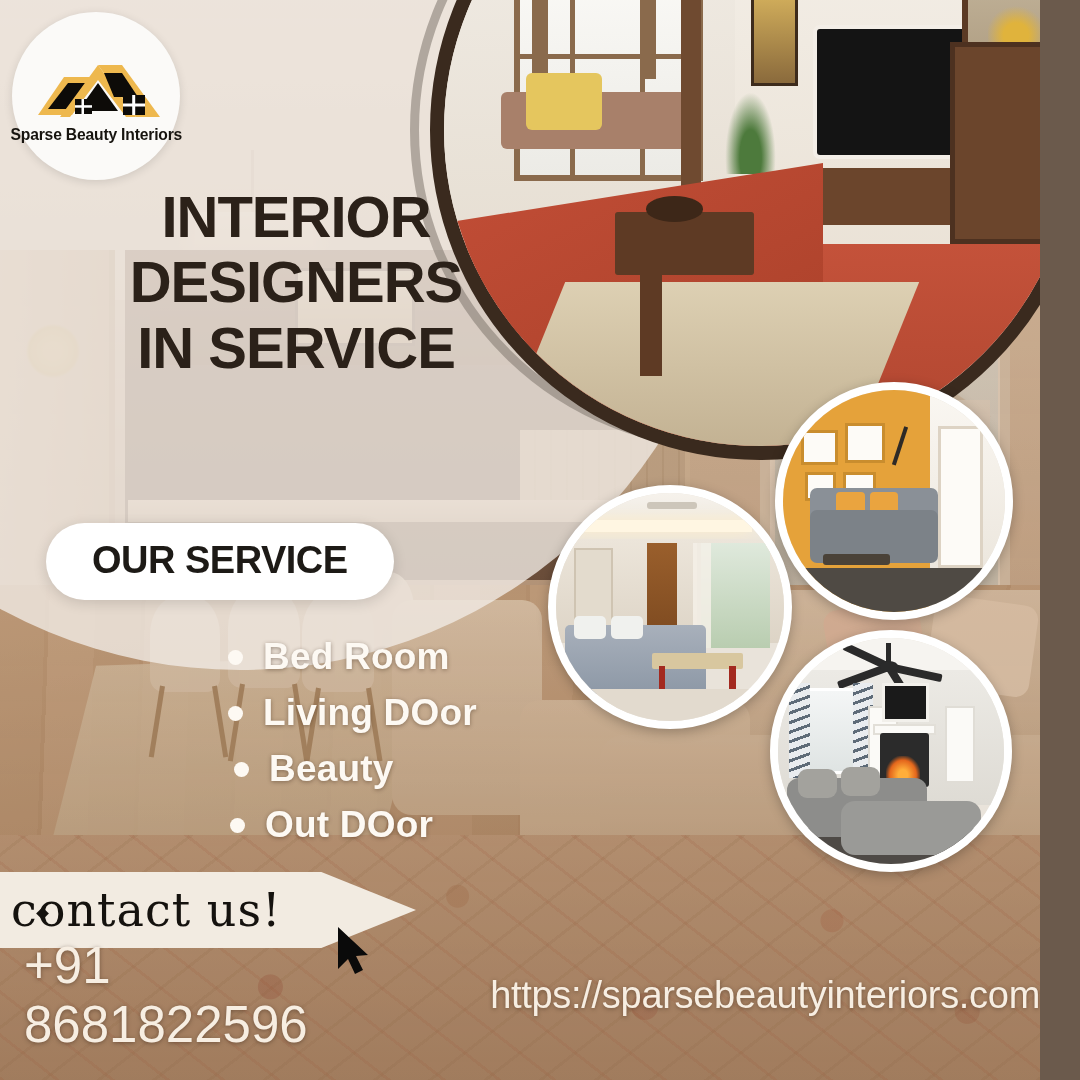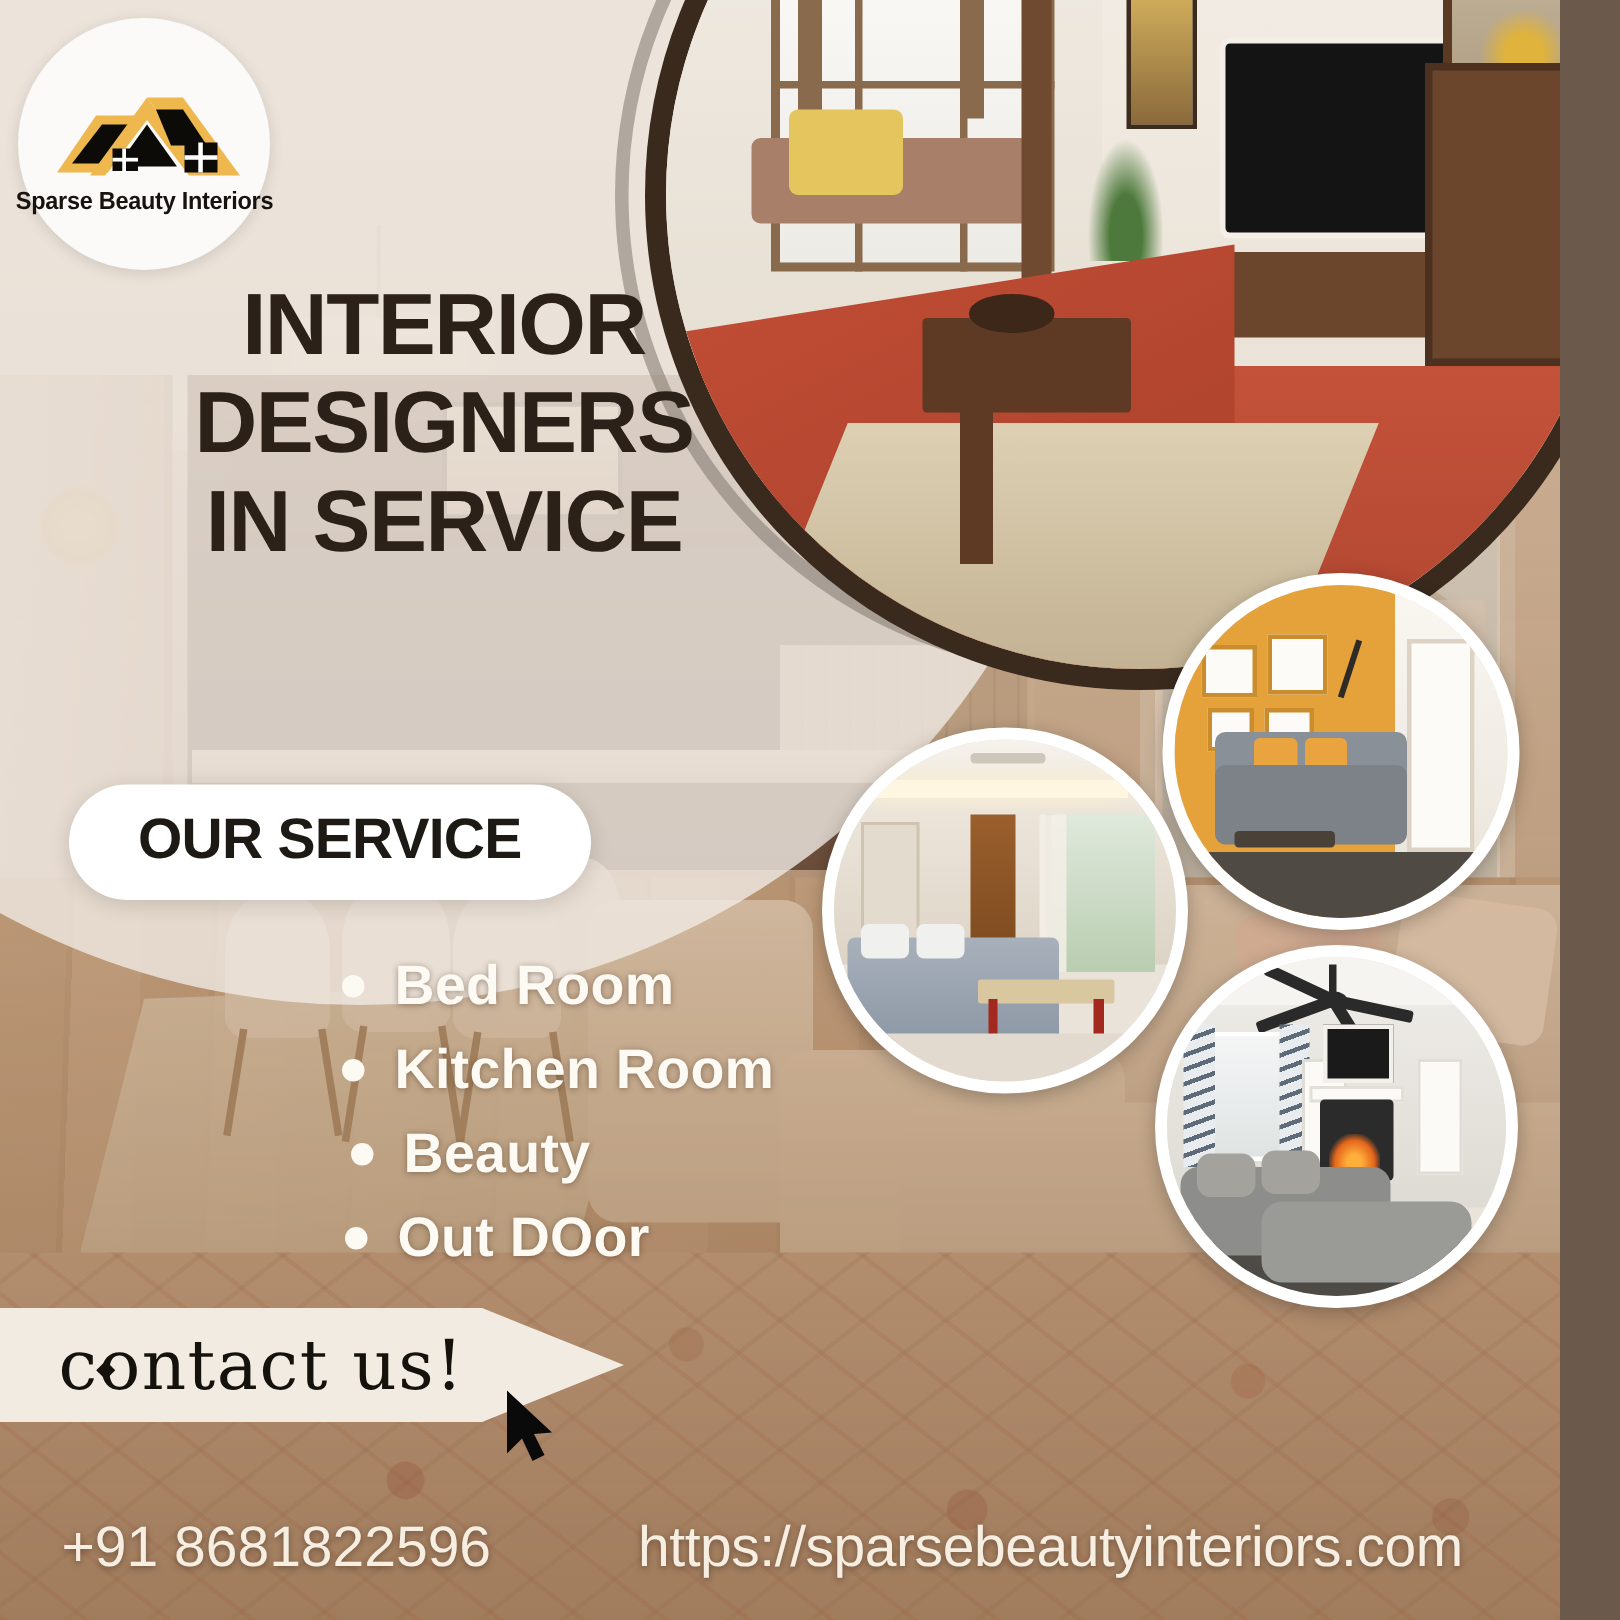--- a/index.html
+++ b/index.html
@@ -210,28 +210,28 @@
   .svc .dot{width:15px;height:15px;border-radius:50%;background:#fdf9f3;margin-right:20px;flex:0 0 auto;}
   .svc-label{white-space:nowrap;font-weight:bold;}
 
   .cta{position:absolute;left:-14px;top:872px;width:430px;height:76px;
      background:#f2ebe1;
      -webkit-clip-path:polygon(0 0,78% 0,100% 50%,78% 100%,0 100%);
      clip-path:polygon(0 0,78% 0,100% 50%,78% 100%,0 100%);
      border-radius:14px;display:flex;align-items:center;
      filter:drop-shadow(0 2px 5px rgba(0,0,0,.22));}
   .cta-text{font-family:"DejaVu Serif", serif;font-size:46px;color:#15120e;
-     margin-left:53px;letter-spacing:1px;position:relative;}
+     margin-left:25px;letter-spacing:1px;position:relative;}
   .cta-dia{position:absolute;left:27px;top:26px;width:9px;height:9px;background:#15120e;
      transform:rotate(45deg);}
 
   .cursor{position:absolute;left:336px;top:926px;width:34px;height:50px;}
 
   .footer{position:absolute;left:0;bottom:26px;width:100%;display:flex;align-items:center;}
-  .phone{margin-left:41px;font-size:38px;color:#f7eee2;letter-spacing:0px;
+  .phone{margin-left:24px;font-size:51px;color:#f7eee2;letter-spacing:0px;
      text-shadow:0 1px 4px rgba(60,40,25,.5);}
   .weburl{margin-left:98px;font-size:38px;color:#f7eee2;letter-spacing:-.3px;
      text-shadow:0 1px 4px rgba(60,40,25,.5);}
 </style>
 </head>
 <body>
 
 <div id="poster">
 
   <div class="bg">
@@ -403,21 +403,21 @@
 
   <div class="badge">OUR SERVICE</div>
 
   <div class="services">
     <div class="svc">
       <span class="dot"></span>
       <span class="svc-label">Bed Room</span>
     </div>
     <div class="svc">
       <span class="dot"></span>
-      <span class="svc-label">Kitchen Room</span>
+      <span class="svc-label">Living DOor</span>
     </div>
     <div class="svc" style="margin-left:6px;">
       <span class="dot"></span>
       <span class="svc-label">Beauty</span>
     </div>
     <div class="svc" style="margin-left:2px;">
       <span class="dot"></span>
       <span class="svc-label">Out DOor</span>
     </div>
   </div>

